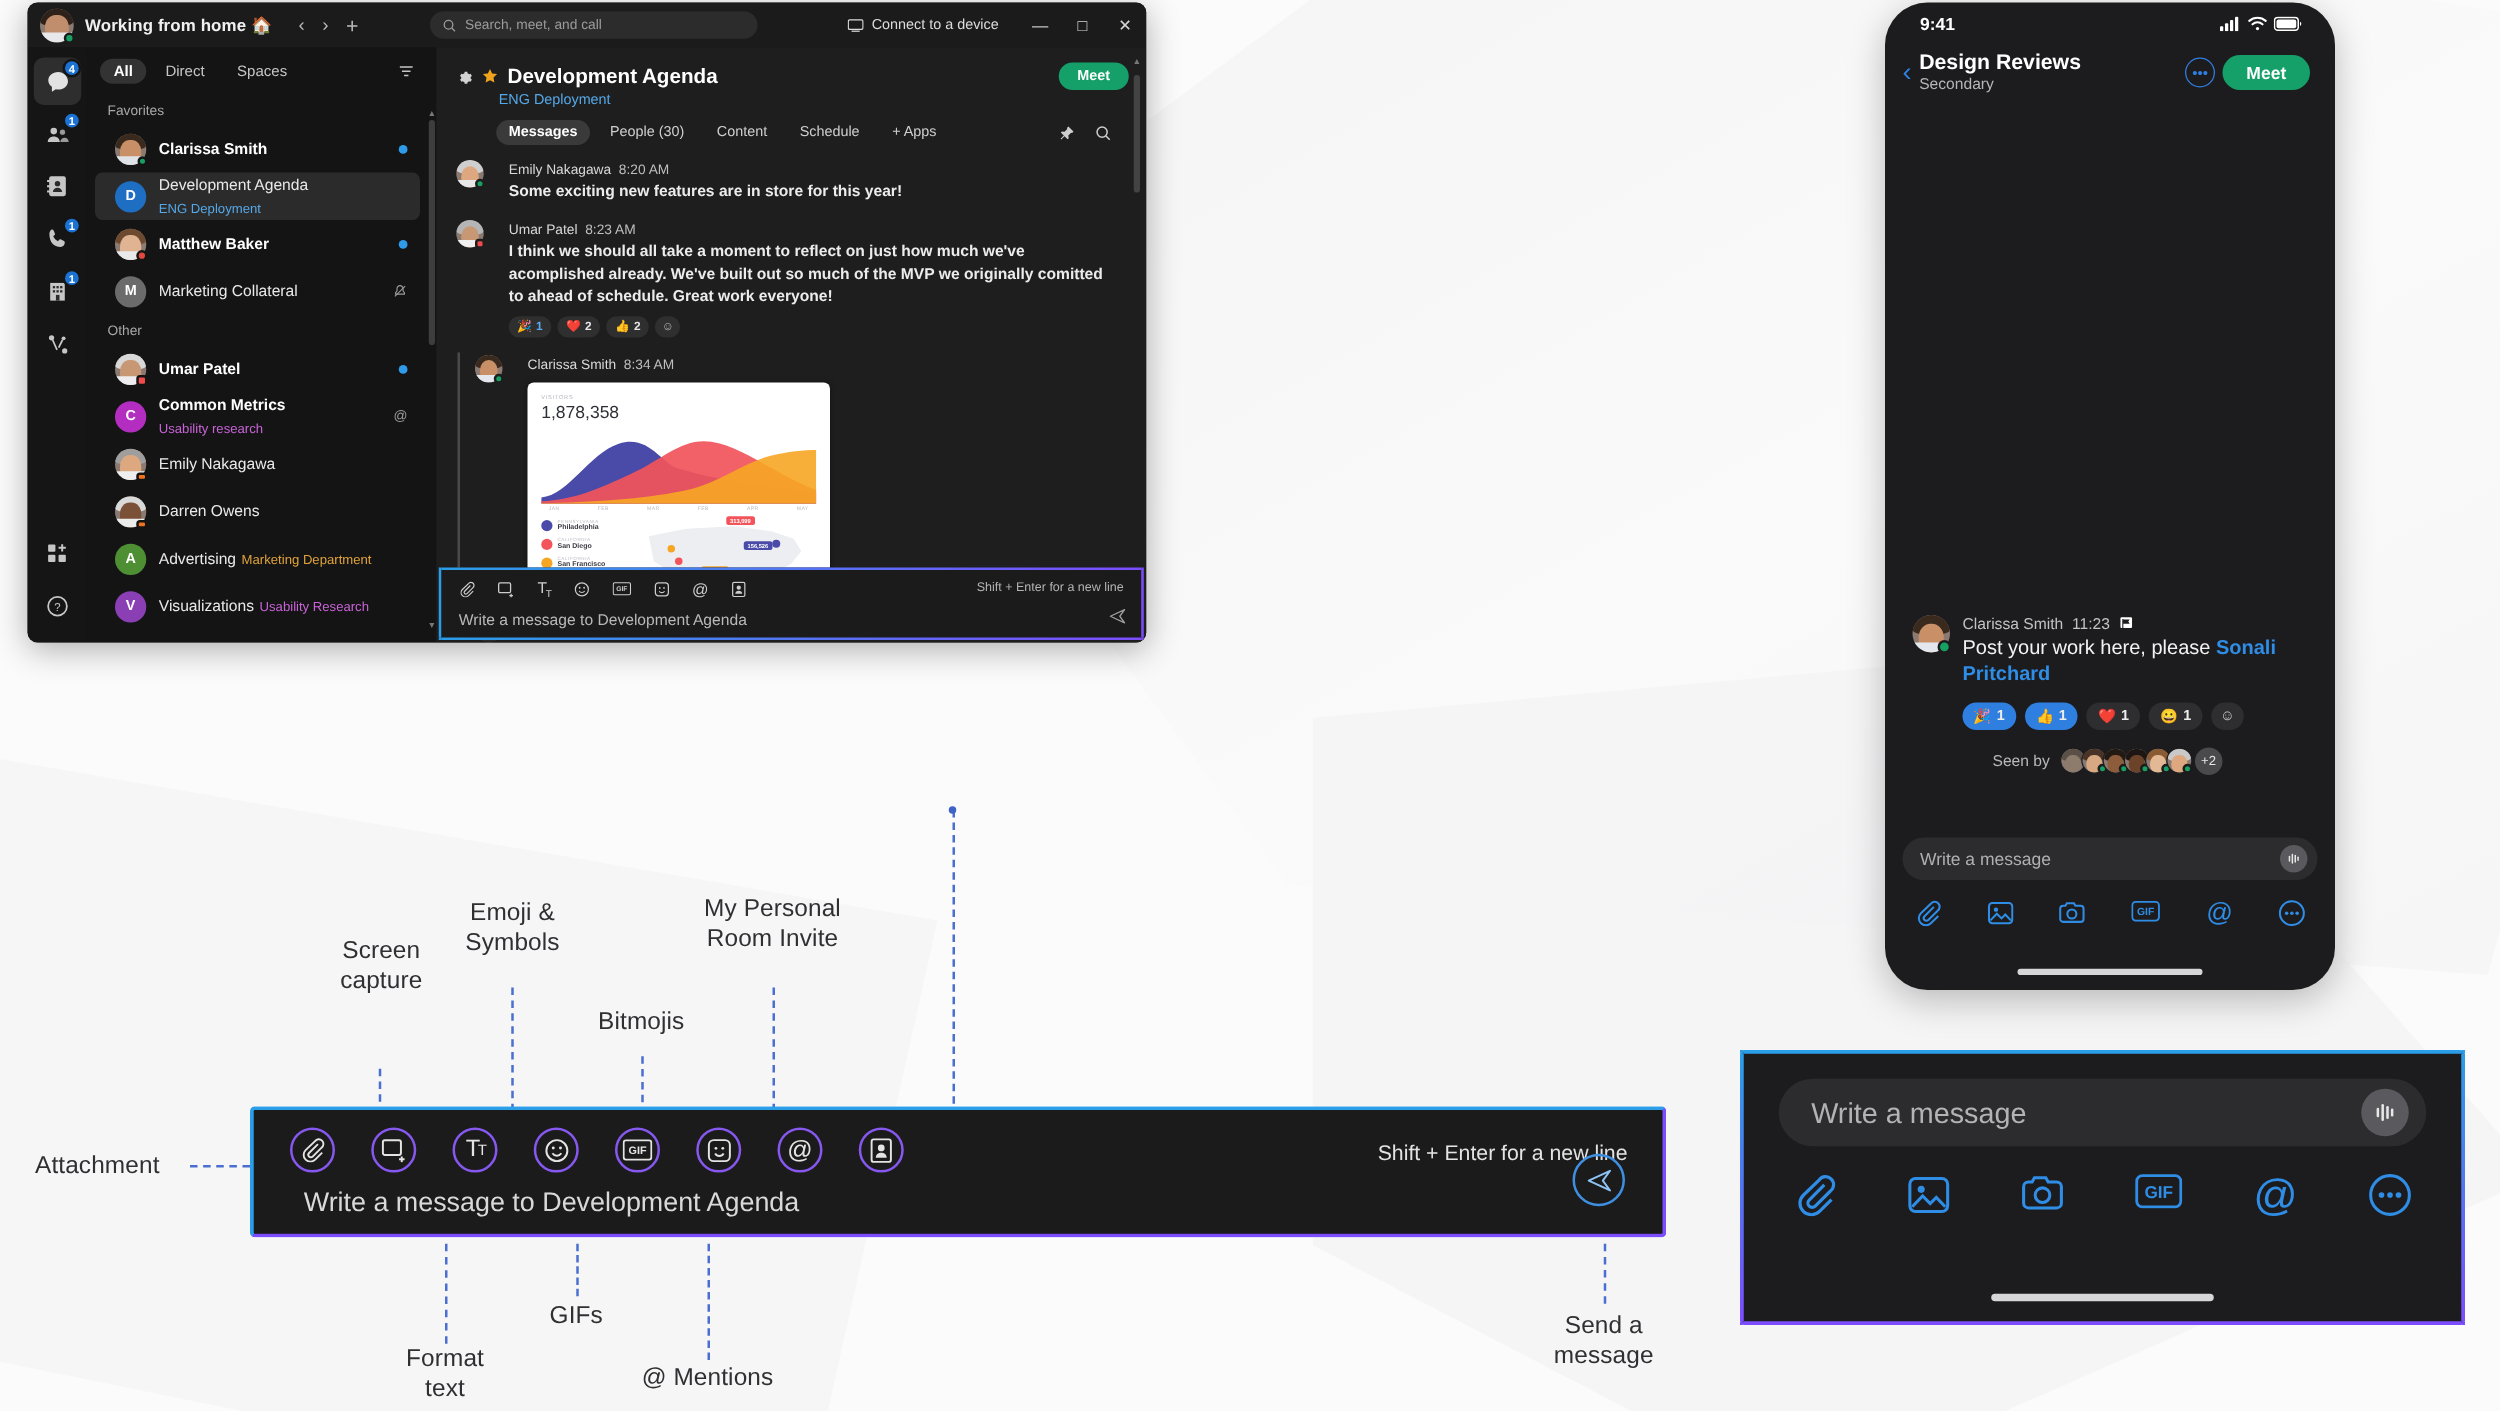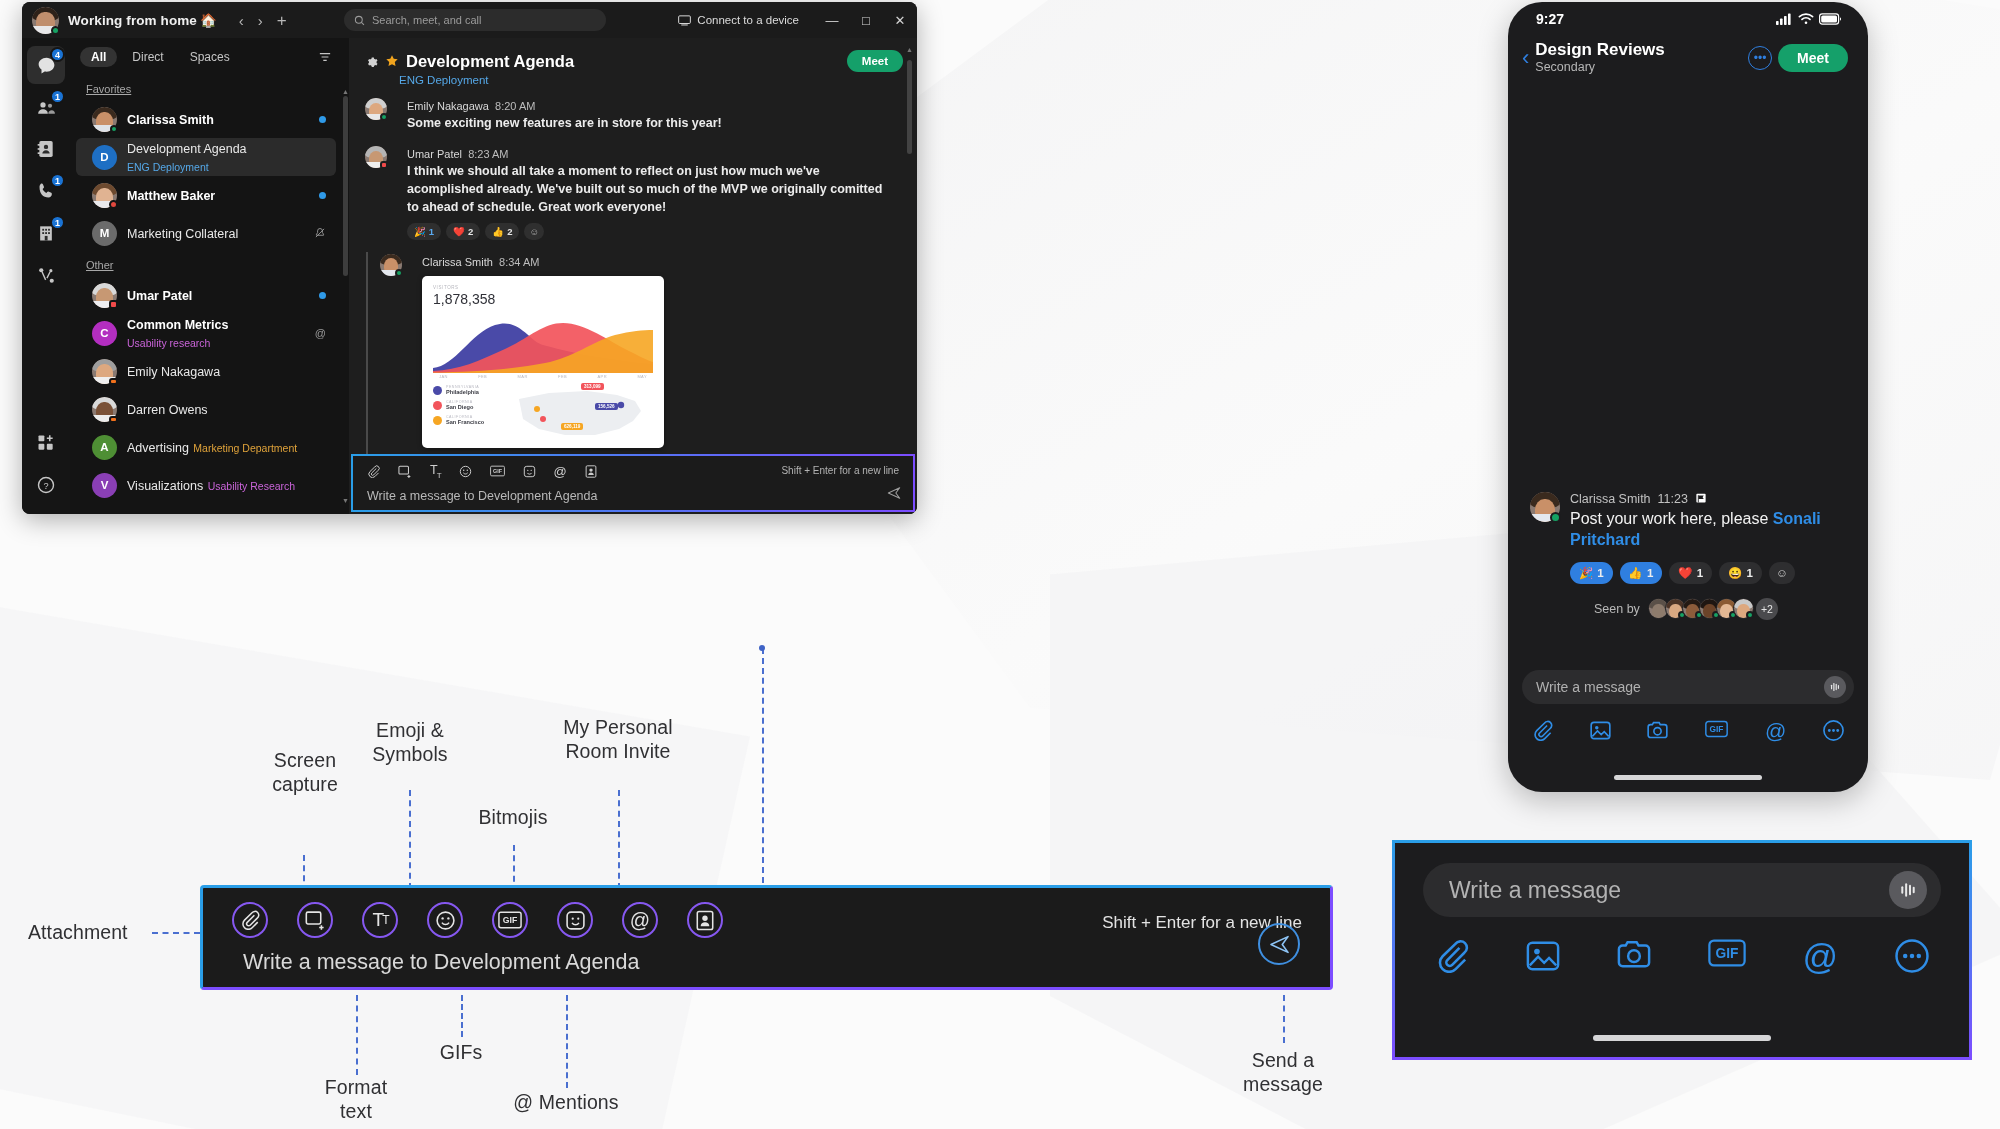--- a/index.html
+++ b/index.html
@@ -60,21 +60,21 @@
   .rail .badge { position:absolute; right:0px; top:1px; min-width:15px; height:15px; border-radius:8px;
     background:#1a73d4; color:#fff; font-size:9px; font-weight:bold; display:flex; align-items:center;
     justify-content:center; padding:0 3px; border:2px solid #151515; }
   #rail-spacer { flex:1; }
 
   #spacelist { width:272px; background:#141414; display:flex; flex-direction:column; min-width:0; }
   #sl-tabs { height:38px; display:flex; align-items:center; padding:0 10px; gap:4px; }
   .sl-tab { padding:3px 11px; border-radius:11px; font-size:12px; color:#c6c6c6; }
   .sl-tab.active { background:#333; color:#fff; font-weight:bold; }
   #sl-filter { margin-left:auto; color:#c6c6c6; font-size:13px; }
-  .sl-section { font-size:11px; color:#a8a8a8; padding:7px 0 5px 16px;text-decoration:underline; }
+  .sl-section { font-size:11px; color:#a8a8a8; padding:7px 0 5px 16px; }
   .sl-row { height:38px; display:flex; align-items:center; padding:0 10px 0 16px; gap:10px; margin:0 6px;
     border-radius:6px; }
   .sl-row.selected { background:#2b2b2b; }
   .sl-av { width:25px; height:25px; }
   .sl-av.mono { border-radius:50%; display:flex; align-items:center; justify-content:center;
     font-size:11.5px; font-weight:bold; color:#fff; }
   .sl-txt { min-width:0; flex:1; line-height:1.15; }
   .sl-title { font-size:12.5px; color:#e9e9e9; white-space:nowrap; overflow:hidden; text-overflow:ellipsis; }
   .sl-title.bold { font-weight:bold; color:#fff; }
   .sl-sub { font-size:10.5px; white-space:nowrap; overflow:hidden; text-overflow:ellipsis; }
@@ -517,20 +517,40 @@
           </span>
           <span>
             <svg width="14" height="14" viewBox="0 0 16 16">
                 <path d="M8 1.3l2 4.1 4.5.6-3.3 3.2.8 4.5L8 11.6l-4 2.1.8-4.5L1.5 6l4.5-.6z" fill="#f0a41e"></path>
               </svg>
           </span>
           <span id="chat-title">Development Agenda</span>
           <span id="meet-btn">Meet</span>
         </div>
         <div id="chat-sub">ENG Deployment</div>
+        <div id="chat-tabs">
+          <span class="ct active">Messages</span>
+          <span class="ct">People (30)</span>
+          <span class="ct">Content</span>
+          <span class="ct">Schedule</span>
+          <span class="ct">+ Apps</span>
+          <span id="chat-tab-icons">
+            <span>
+              <svg width="13" height="13" viewBox="0 0 16 16">
+                  <path d="M9.5 1.5l5 5-1.4 1.4-.9-.3-2.8 2.8.4 2.6-1.1 1.1-3-3-3.2 3.2-.7-.7L5 10.4l-3-3 1.1-1.1 2.6.4L8.4 3.9l-.3-.9z" fill="#cfcfcf"></path>
+                </svg>
+            </span>
+            <span>
+              <svg width="13" height="13" viewBox="0 0 16 16">
+                  <circle cx="7" cy="7" r="5" fill="none" stroke="#cfcfcf" stroke-width="1.5"></circle>
+                  <line x1="10.8" y1="10.8" x2="14.5" y2="14.5" stroke="#cfcfcf" stroke-width="1.5"></line>
+                </svg>
+            </span>
+          </span>
+        </div>
       </div>
 
       <div id="msgs">
 
         <div class="msg">
           <span class="avatar msg-av">
             <span class="face">
                 <span class="hair" style="background:#cfcfcf"></span>
                 <span class="skin" style="background:#dda87f"></span>
                 <span class="shirt" style="background:#e8e8e8"></span>
@@ -729,21 +749,21 @@
               <path d="M1.5 8l13-6-4.4 6 4.4 6z" fill="none" stroke="#9e9e9e" stroke-width="1.2" stroke-linejoin="round"></path>
             </svg>
         </div>
       </div>
     </div>
   </div>
 </div>
 
 <div id="phone">
   <div id="ph-status">
-    <span>9:27</span>
+    <span>9:41</span>
     <span id="ph-status-right">
       <svg width="17" height="12" viewBox="0 0 17 12">
         <g fill="#fff">
             <rect x="0" y="8" width="2.6" height="4" rx="0.7"></rect>
             <rect x="4" y="5.6" width="2.6" height="6.4" rx="0.7"></rect>
             <rect x="8" y="3" width="2.6" height="9" rx="0.7"></rect>
             <rect x="12" y="0.4" width="2.6" height="11.6" rx="0.7"></rect>
           </g>
       </svg>
       <svg width="16" height="12" viewBox="0 0 16 12">

